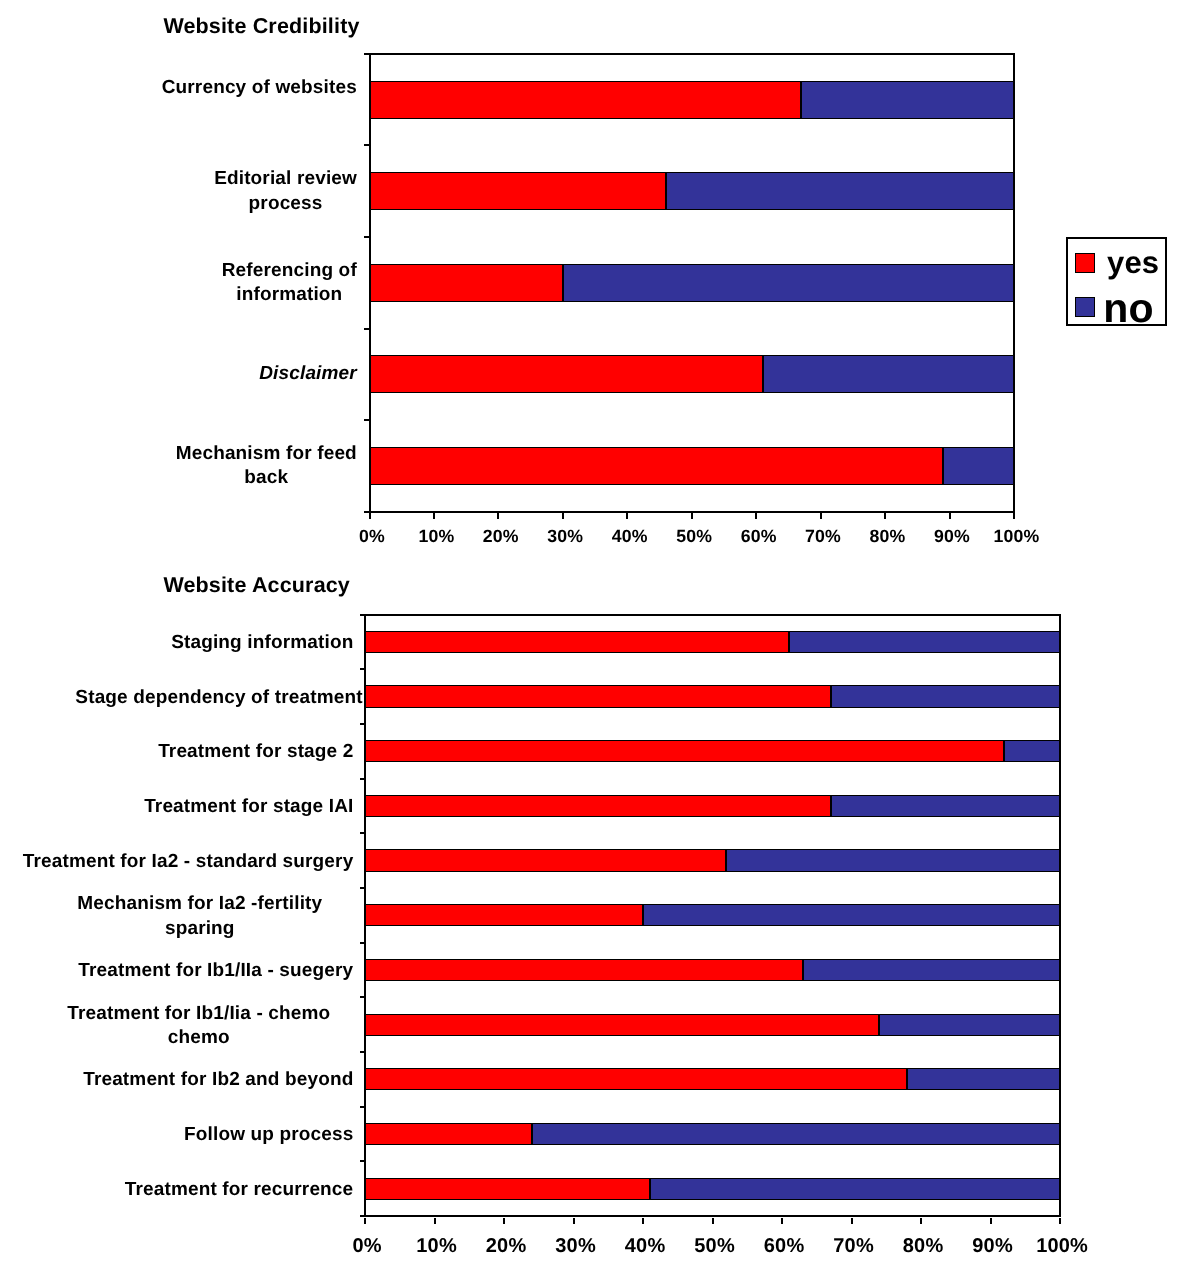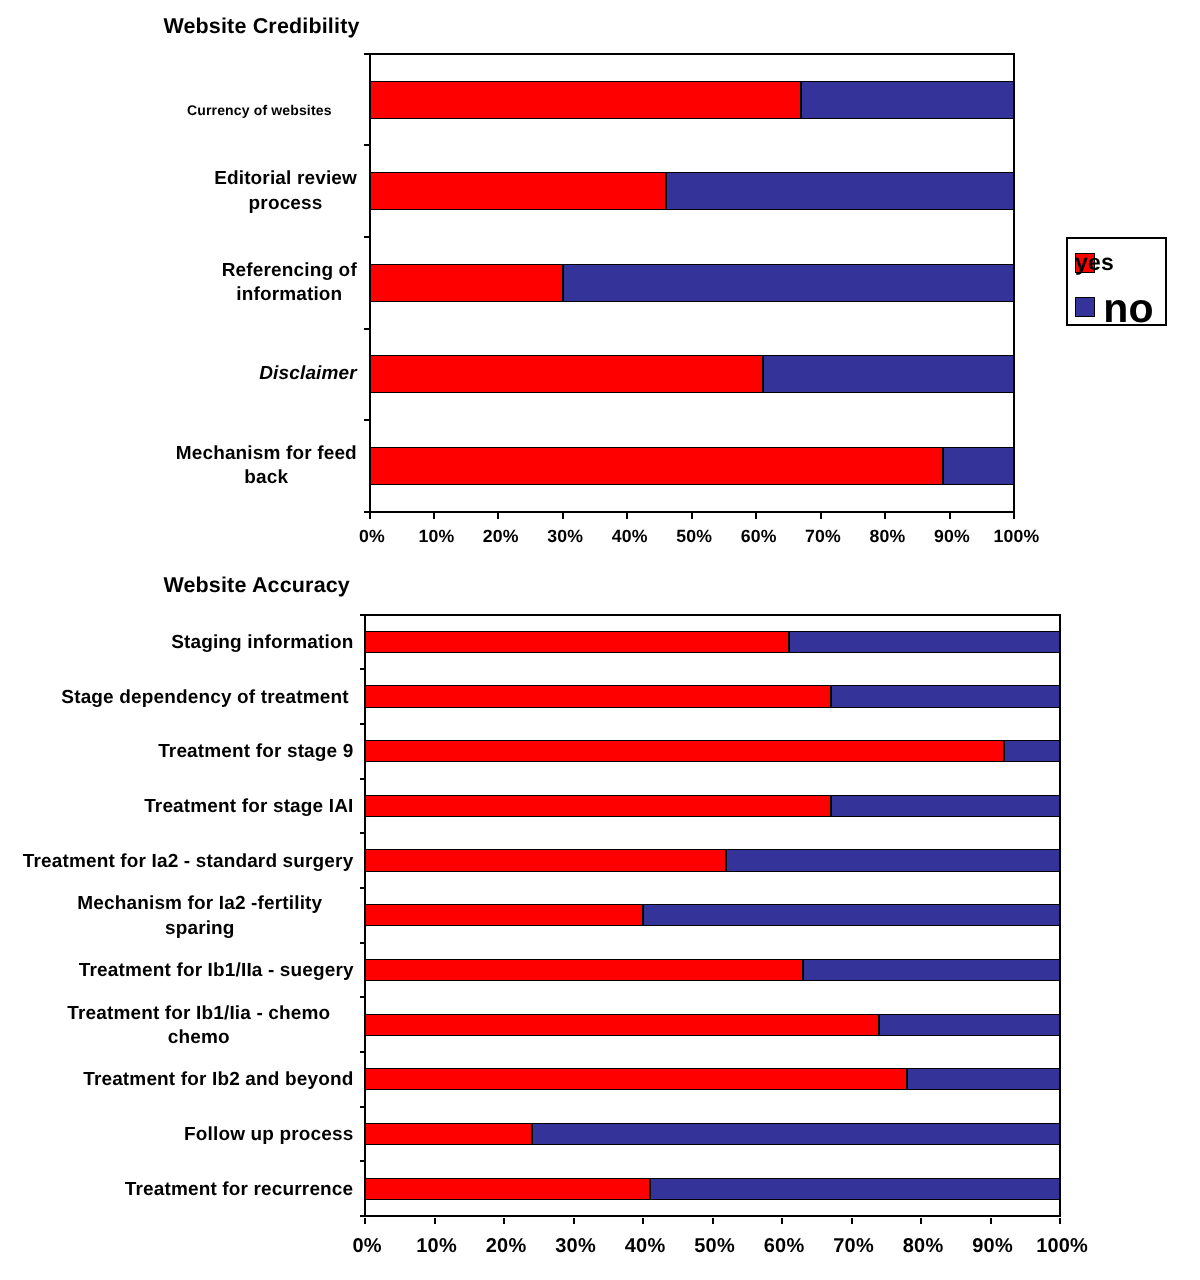--- a/index.html
+++ b/index.html
@@ -61,21 +61,21 @@
     <div class="bar-row" style="left:369.5px;top:446.92px;width:644.5px;height:38px;">
       <div class="seg yes" style="width:573.61px;"></div>
       <div class="seg no" style="left:573.61px;width:70.89px;"></div>
     </div>
     <div class="tick" style="left:364px;top:52.9px;width:6px;height:2px;"></div>
     <div class="tick" style="left:364px;top:144.46px;width:6px;height:2px;"></div>
     <div class="tick" style="left:364px;top:236.02px;width:6px;height:2px;"></div>
     <div class="tick" style="left:364px;top:327.58px;width:6px;height:2px;"></div>
     <div class="tick" style="left:364px;top:419.14px;width:6px;height:2px;"></div>
     <div class="tick" style="left:364px;top:510.7px;width:6px;height:2px;"></div>
-    <div class="ylabel" style="left:161.3px;top:110px;width:196px;font-size:14px;line-height:24.4px;transform:translateY(calc(-50% + 0.4px));">Currency of websites</div>
+    <div class="ylabel" style="left:161.3px;top:88px;width:196px;font-size:19px;line-height:24.4px;transform:translateY(calc(-50% + 0.4px));">Currency of websites</div>
     <div class="ylabel" style="left:213.8px;top:191.24px;width:143.5px;font-size:19px;line-height:24.4px;transform:translateY(calc(-50% + 0.4px));">Editorial review process</div>
     <div class="ylabel" style="left:221.3px;top:282.8px;width:136px;font-size:19px;line-height:24.4px;transform:translateY(calc(-50% + 0.4px));">Referencing of information</div>
     <div class="ylabel" style="left:258.8px;top:374.36px;width:98.5px;font-size:19px;line-height:24.4px;transform:translateY(calc(-50% + 0.4px));font-style:italic;">Disclaimer</div>
     <div class="ylabel" style="left:175.3px;top:465.92px;width:182px;font-size:19px;line-height:24.4px;transform:translateY(calc(-50% + 0.4px));">Mechanism for feed back</div>
     <div class="tick" style="left:368.5px;top:513.2px;width:2px;height:6px;"></div>
     <div class="xlabel" style="left:311.9px;top:528.3px;width:120px;font-size:17.7px;line-height:17.7px;">0%</div>
     <div class="tick" style="left:432.95px;top:513.2px;width:2px;height:6px;"></div>
     <div class="xlabel" style="left:376.35px;top:528.3px;width:120px;font-size:17.7px;line-height:17.7px;">10%</div>
     <div class="tick" style="left:497.4px;top:513.2px;width:2px;height:6px;"></div>
     <div class="xlabel" style="left:440.8px;top:528.3px;width:120px;font-size:17.7px;line-height:17.7px;">20%</div>
@@ -150,26 +150,26 @@
     <div class="tick" style="left:359.5px;top:777.55px;width:6px;height:2px;"></div>
     <div class="tick" style="left:359.5px;top:832.23px;width:6px;height:2px;"></div>
     <div class="tick" style="left:359.5px;top:886.91px;width:6px;height:2px;"></div>
     <div class="tick" style="left:359.5px;top:941.59px;width:6px;height:2px;"></div>
     <div class="tick" style="left:359.5px;top:996.27px;width:6px;height:2px;"></div>
     <div class="tick" style="left:359.5px;top:1050.95px;width:6px;height:2px;"></div>
     <div class="tick" style="left:359.5px;top:1105.64px;width:6px;height:2px;"></div>
     <div class="tick" style="left:359.5px;top:1160.32px;width:6px;height:2px;"></div>
     <div class="tick" style="left:359.5px;top:1215px;width:6px;height:2px;"></div>
     <div class="ylabel" style="left:170.8px;top:641.84px;width:183px;font-size:19px;line-height:24.4px;transform:translateY(calc(-50% + 1.1px));">Staging information</div>
-    <div class="ylabel" style="left:61px;top:696.52px;width:288px;font-size:19px;line-height:24.4px;transform:translateY(calc(-50% + 1.1px));">Stage dependency of treatment</div>
-    <div class="ylabel" style="left:157.8px;top:751.2px;width:196px;font-size:19px;line-height:24.4px;transform:translateY(calc(-50% + 1.1px));">Treatment for stage 9</div>
+    <div class="ylabel" style="left:75px;top:696.52px;width:288px;font-size:19px;line-height:24.4px;transform:translateY(calc(-50% + 1.1px));">Stage dependency of treatment</div>
+    <div class="ylabel" style="left:157.8px;top:751.2px;width:196px;font-size:19px;line-height:24.4px;transform:translateY(calc(-50% + 1.1px));">Treatment for stage 2</div>
     <div class="ylabel" style="left:143.8px;top:805.89px;width:210px;font-size:19px;line-height:24.4px;transform:translateY(calc(-50% + 1.1px));">Treatment for stage IAI</div>
     <div class="ylabel" style="left:22.3px;top:860.57px;width:331.5px;font-size:19px;line-height:24.4px;transform:translateY(calc(-50% + 1.1px));">Treatment for Ia2 - standard surgery</div>
     <div class="ylabel" style="left:45.8px;top:915.25px;width:308px;font-size:19px;line-height:24.4px;transform:translateY(calc(-50% + 1.1px));">Mechanism for Ia2 -fertility sparing</div>
-    <div class="ylabel" style="left:77.8px;top:969.93px;width:276px;font-size:19px;line-height:24.4px;transform:translateY(calc(-50% + 1.1px));text-align:right;">Treatment for Ib1/IIa - suegery</div>
+    <div class="ylabel" style="left:77.8px;top:969.93px;width:276px;font-size:19px;line-height:24.4px;transform:translateY(calc(-50% + 1.1px));">Treatment for Ib1/IIa - suegery</div>
     <div class="ylabel" style="left:43.8px;top:1024.61px;width:310px;font-size:19px;line-height:24.4px;transform:translateY(calc(-50% + 1.1px));">Treatment for Ib1/Iia - chemo chemo</div>
     <div class="ylabel" style="left:82.8px;top:1079.3px;width:271px;font-size:19px;line-height:24.4px;transform:translateY(calc(-50% + 1.1px));">Treatment for Ib2 and beyond</div>
     <div class="ylabel" style="left:183.8px;top:1133.98px;width:170px;font-size:19px;line-height:24.4px;transform:translateY(calc(-50% + 1.1px));">Follow up process</div>
     <div class="ylabel" style="left:124.3px;top:1188.66px;width:229.5px;font-size:19px;line-height:24.4px;transform:translateY(calc(-50% + 1.1px));">Treatment for recurrence</div>
     <div class="tick" style="left:364px;top:1217.5px;width:2px;height:6px;"></div>
     <div class="xlabel" style="left:307.1px;top:1236.3px;width:120px;font-size:20px;line-height:20px;">0%</div>
     <div class="tick" style="left:433.5px;top:1217.5px;width:2px;height:6px;"></div>
     <div class="xlabel" style="left:376.6px;top:1236.3px;width:120px;font-size:20px;line-height:20px;">10%</div>
     <div class="tick" style="left:503px;top:1217.5px;width:2px;height:6px;"></div>
     <div class="xlabel" style="left:446.1px;top:1236.3px;width:120px;font-size:20px;line-height:20px;">20%</div>
@@ -186,16 +186,16 @@
     <div class="tick" style="left:920px;top:1217.5px;width:2px;height:6px;"></div>
     <div class="xlabel" style="left:863.1px;top:1236.3px;width:120px;font-size:20px;line-height:20px;">80%</div>
     <div class="tick" style="left:989.5px;top:1217.5px;width:2px;height:6px;"></div>
     <div class="xlabel" style="left:932.6px;top:1236.3px;width:120px;font-size:20px;line-height:20px;">90%</div>
     <div class="tick" style="left:1059px;top:1217.5px;width:2px;height:6px;"></div>
     <div class="xlabel" style="left:1002.1px;top:1236.3px;width:120px;font-size:20px;line-height:20px;">100%</div>
   </div>
 
   <div class="legend-box" style="left:1066px;top:237px;width:100.5px;height:88.5px;"></div>
     <div class="legend-swatch" style="left:1074.9px;top:252.6px;width:20.1px;height:20.1px;background:#FF0000;"></div>
-    <div class="legend-label" style="left:1075px;top:247.29px;font-size:23px;line-height:31.5px;">yes</div>
+    <div class="legend-label" style="left:1107px;top:247.29px;font-size:31px;line-height:31.5px;">yes</div>
     <div class="legend-swatch" style="left:1074.9px;top:296.9px;width:20.1px;height:20.1px;background:#333399;"></div>
     <div class="legend-label" style="left:1103.3px;top:292.99px;font-size:41px;line-height:31.5px;">no</div>
 </div>
 
 </body></html>

